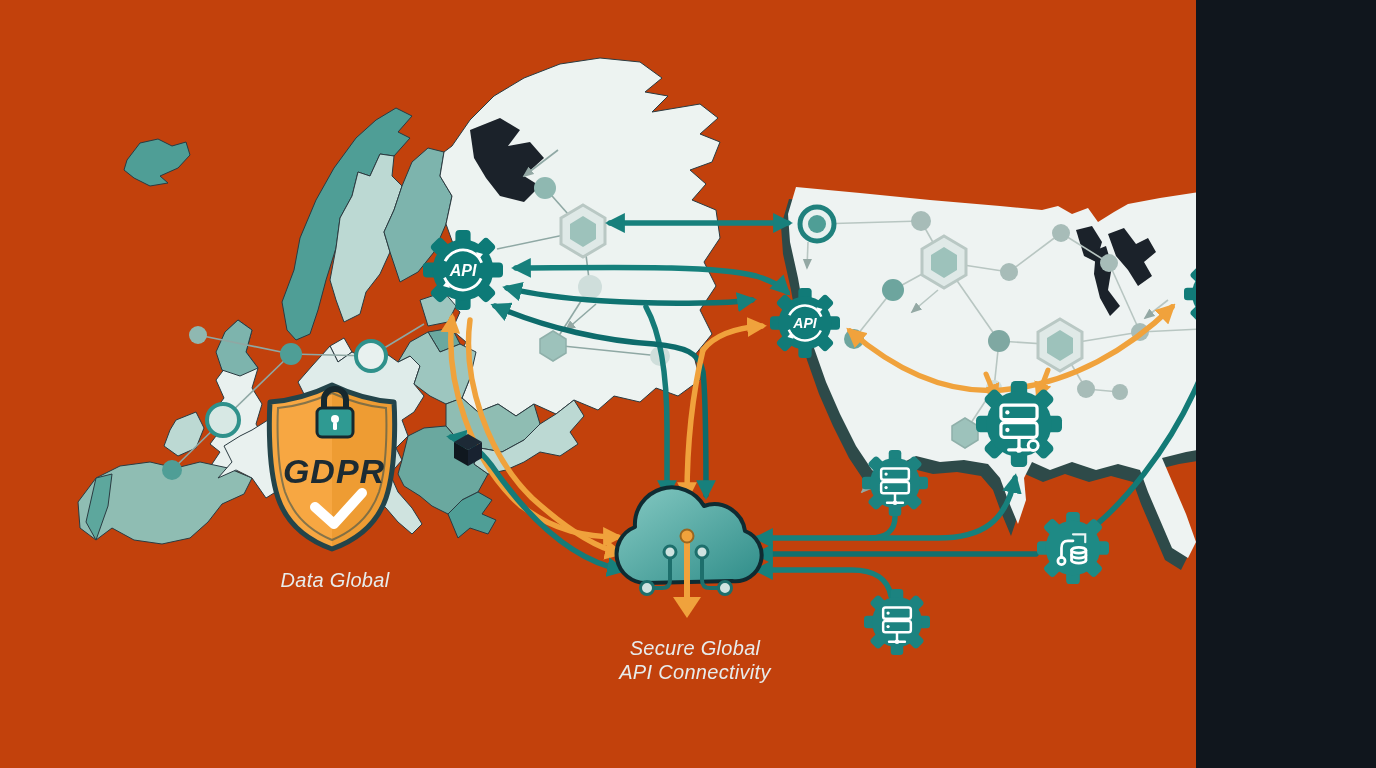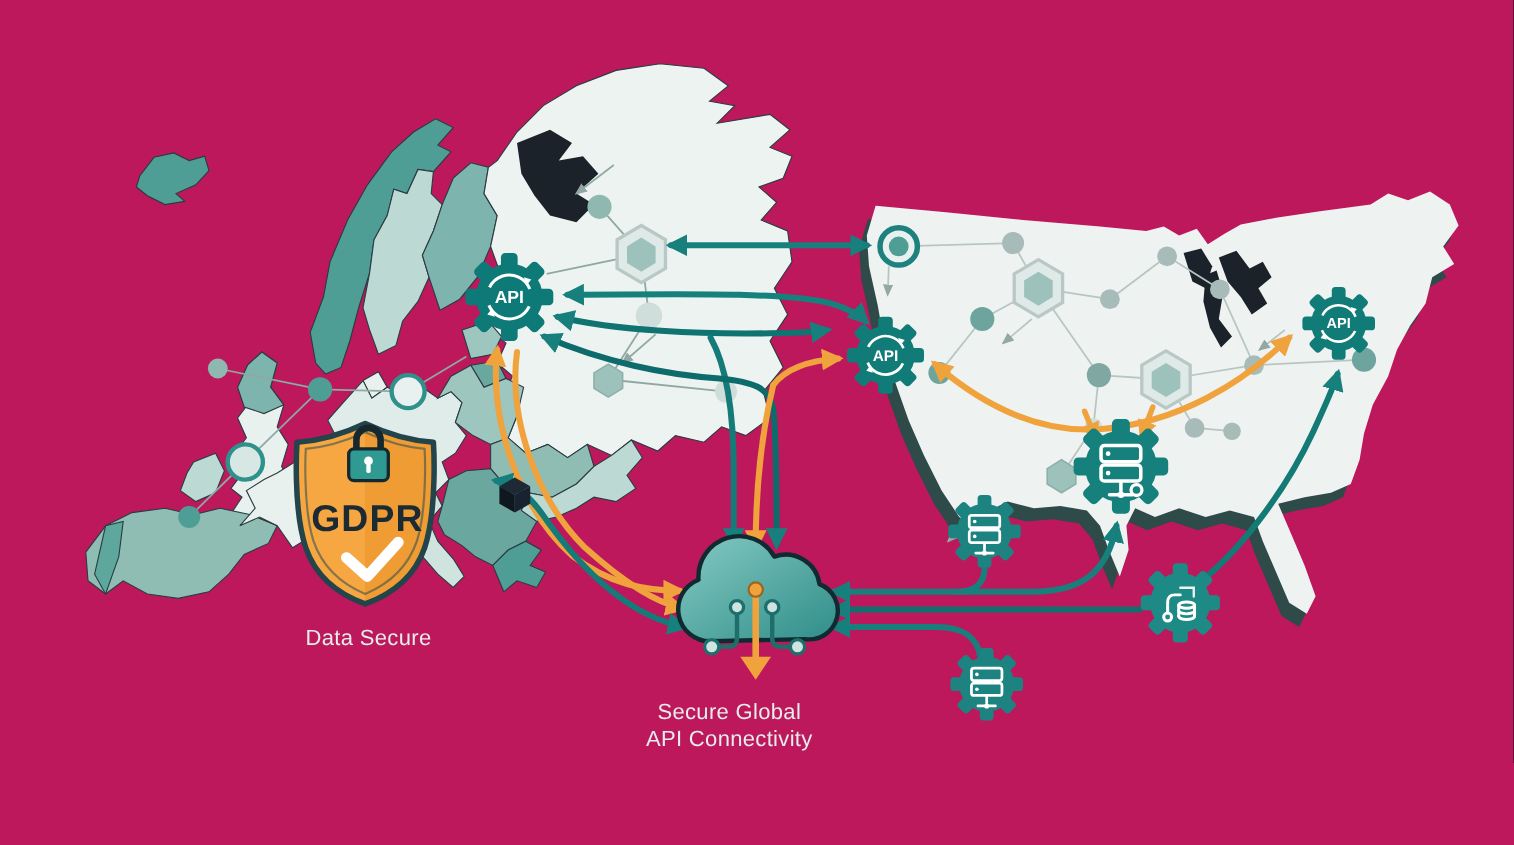--- a/index.html
+++ b/index.html
@@ -1,22 +1,22 @@
 <!DOCTYPE html>
 <html><head>
 <meta charset="utf-8">
 <style>
   html,body{margin:0;padding:0;background:#10161d;}
-  .canvas{position:relative;width:1376px;height:768px;background:#be185d;overflow:hidden;
-          font-family:"Liberation Sans",sans-serif;}
+  .canvas{position:relative;width:1196px;height:768px;background:#c2410c;overflow:hidden;
+          font-family:"Liberation Sans",sans-serif;font-style:italic;}
   .canvas svg{position:absolute;left:0;top:0;}
   .caption{position:absolute;text-align:center;color:#e7ecec;font-size:20px;line-height:24px;
            font-weight:500;letter-spacing:.3px;}
   .caption-left{left:205px;top:568px;width:260px;}
-  .caption-center{left:533px;top:636px;width:260px;}
+  .caption-center{left:565px;top:636px;width:260px;}
   text{font-family:"Liberation Sans",sans-serif;}
 </style>
 </head>
 <body>
 
 <div class="canvas">
 <svg width="1376" height="768" viewBox="0 0 1376 768">
   <defs>
     <linearGradient id="shieldGrad" x1="0" y1="0" x2="1" y2="0">
       <stop offset="0.5" stop-color="#f7a742"></stop>
@@ -284,19 +284,19 @@
       <rect x="317" y="408" width="36" height="29" rx="5" fill="#2f9a92" stroke="#16282e" stroke-width="3"></rect>
       <circle cx="335" cy="419" r="4" fill="#ffffff"></circle>
       <rect x="333" y="422" width="4" height="8" rx="1.5" fill="#ffffff"></rect>
     </g>
     <text x="334" y="483" text-anchor="middle" font-size="34" font-weight="bold" fill="#1c2b33" letter-spacing="1">GDPR</text>
     <path d="M315,507 L334,524 L362,493" fill="none" stroke="#ffffff" stroke-width="10" stroke-linecap="round" stroke-linejoin="round"></path>
   </g>
 </svg>
 
 <div class="caption caption-left">
-  <div>Data Secure</div>
+  <div>Data Global</div>
 </div>
 <div class="caption caption-center">
   <div>Secure Global</div>
   <div>API Connectivity</div>
 </div>
 </div>
 
 </body></html>

